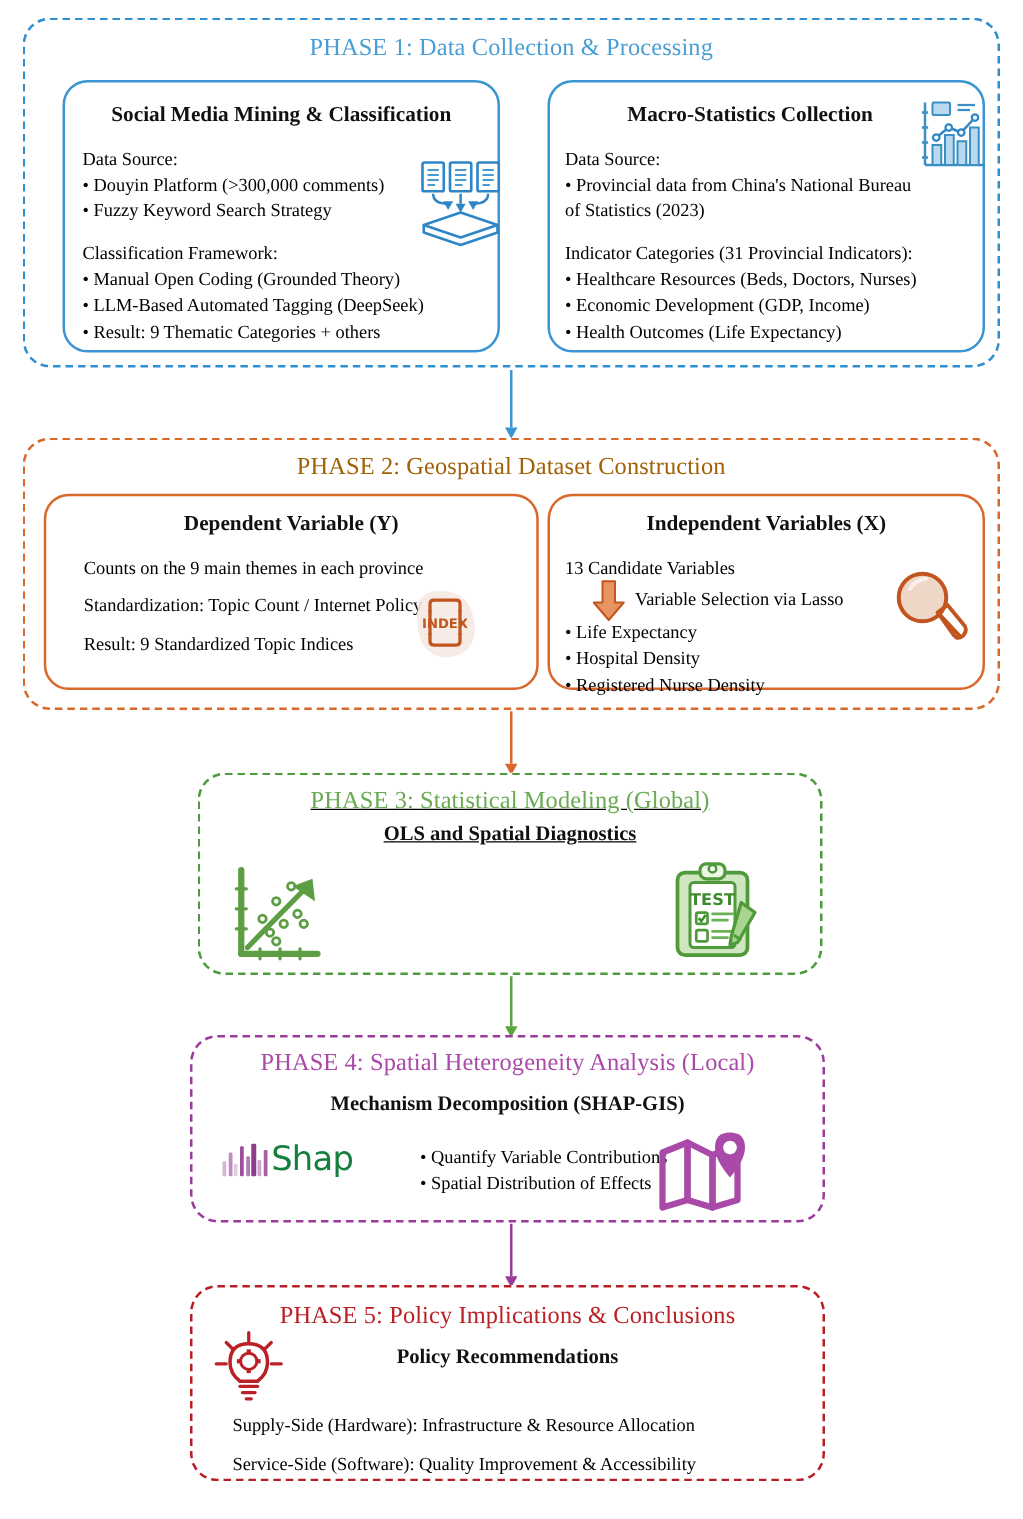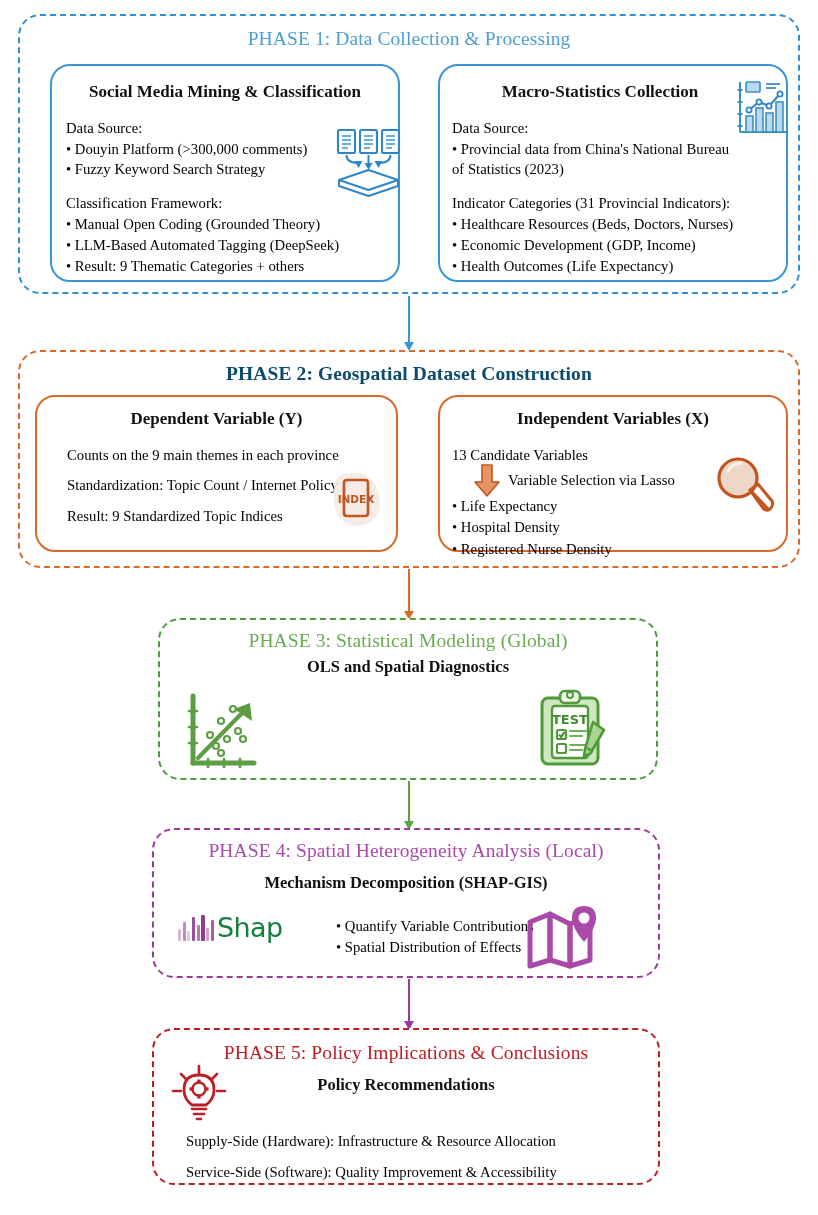--- a/index.html
+++ b/index.html
@@ -29,22 +29,22 @@
     font-size: 19.5px;
     letter-spacing: 0.1px;
     line-height: 1.1;
     white-space: nowrap;
   }
 
   
   .p1 { border-color: #2f8fd0; }
   .p1 .phase-title { color: #4a9ed6; }
   .p2 { border-color: #d9692a; }
-  .p2 .phase-title { color: #0c4a6e; font-weight: bold; }
-  .p3 { border-color: #4e9a3f; }
+  .p2 .phase-title { color: #a16207; }
+  .p3 { border-color: #4e9a3f; text-decoration: underline; }
   .p3 .phase-title { color: #6aab52; }
   .p4 { border-color: #9b3a9b; }
   .p4 .phase-title { color: #a94aa9; }
   .p5 { border-color: #b81f24; }
   .p5 .phase-title { color: #bb2026; }
 
   
   .ibox {
     position: absolute;
     border: 2.2px solid;
@@ -209,21 +209,21 @@
   </div>
 
   <div class="conn" style="left:408px; top:296px; height:54px;">
     <div class="stem" style="height:46px; background:#3b95d2;"></div>
     <div class="head" style="border-top:9px solid #3b95d2;"></div>
   </div>
 
   <div class="phase p2" style="left:18px; top:350px; width:782px; height:218px;">
     <div class="phase-title" style="margin-top:11px;">PHASE 2: Geospatial Dataset Construction</div>
 
-    <div class="ibox orange" style="left:15px; top:43px; width:363px; height:157px;">
+    <div class="ibox orange" style="left:15px; top:43px; width:396px; height:157px;">
       <div class="ibox-title" style="margin-top:13px;">Dependent Variable (Y)</div>
       <div class="body-text" style="margin:18px 0 0 30px; line-height:1.2;">
         <div class="ln">Counts on the 9 main themes in each province</div>
         <div class="gap"></div>
         <div class="ln">Standardization: Topic Count / Internet Policy</div>
         <div class="gap"></div>
         <div class="ln">Result: 9 Standardized Topic Indices</div>
       </div>
 
       <div class="icon" style="left:292px; top:72px;">

